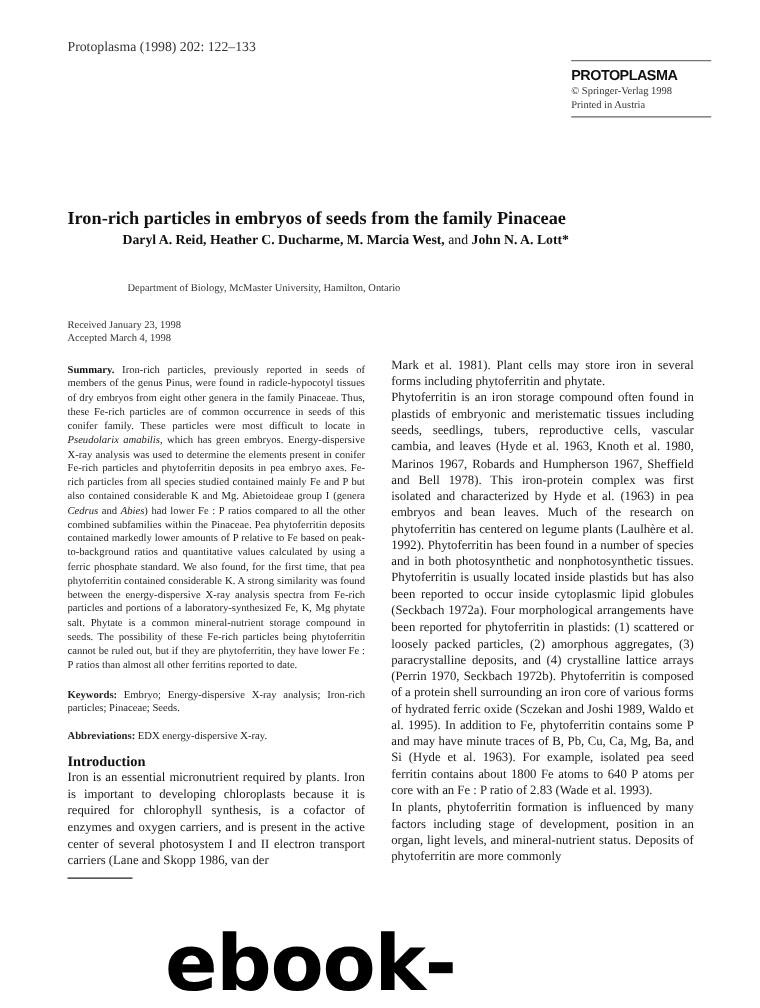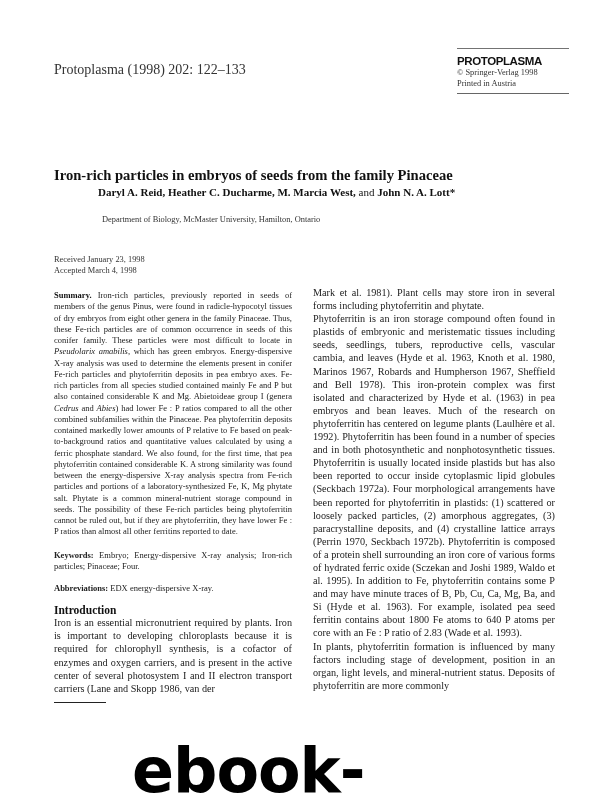--- a/index.html
+++ b/index.html
@@ -1,25 +1,25 @@
 <!DOCTYPE html>
 <html><head>
 <meta charset="utf-8">
 <style>
   html, body { margin: 0; padding: 0; background: #ffffff; }
   body { width: 608px; height: 806px; position: relative; overflow: hidden; color: #1a1a1a; font-family: "Liberation Serif", serif; }
   .abs { position: absolute; }
-  .citation { left: 54px; top: 62px; font-size: 14px; color: #333; }
+  .citation { left: 54px; top: 32px; font-size: 11px; color: #333; }
   .journal-box { left: 457px; top: 48px; width: 112px; border-top: 1px solid #737373; border-bottom: 1px solid #666; padding: 3px 0 4px 0; }
   .journal-name { font-family: "Liberation Sans", sans-serif; font-weight: bold; font-size: 11.5px; letter-spacing: -0.4px; color: #111; margin-top: 3px; }
   .journal-line { font-size: 8.4px; color: #333; line-height: 11px; }
   .title { left: 54px; top: 167px; font-size: 14.6px; font-weight: bold; color: #111; }
   .authors { left: 54px; top: 186px; font-size: 11px; color: #111; margin-left: 44px; }
   .authors b { font-weight: bold; }
-  .affil { left: 54px; top: 215px; font-size: 8.4px; color: #333; padding-left: 48px; }
+  .affil { left: 54px; top: 226px; font-size: 8.4px; color: #333; padding-left: 48px; }
   .dates { left: 54px; top: 254px; font-size: 8.4px; color: #333; line-height: 11.4px; }
   .col-left { left: 54px; top: 290px; width: 238px; }
   .col-right { left: 313px; top: 286px; width: 242px; }
   .summary { font-size: 8.5px; line-height: 11.25px; text-align: justify; color: #222; }
   .summary b { color: #111; }
   .kw { font-size: 8.5px; line-height: 11.25px; text-align: justify; margin-top: 12px; color: #222; }
   .abbr { font-size: 8.5px; line-height: 11.25px; margin-top: 11px; color: #222; }
   .section-head { font-size: 11.5px; font-weight: bold; margin-top: 10px; color: #111; }
   .body-text { font-size: 10.2px; line-height: 13.1px; text-align: justify; color: #1a1a1a; }
   .footnote-rule { width: 52px; border-top: 1px solid #222; margin-top: 7px; }
@@ -47,21 +47,21 @@
 <div class="abs affil">Department of Biology, McMaster University, Hamilton, Ontario</div>
 
 <div class="abs dates">
   <div>Received January 23, 1998</div>
   <div>Accepted March 4, 1998</div>
 </div>
 
 <div class="abs col-left">
   <p class="summary"><b>Summary.</b><span> Iron-rich particles, previously reported in seeds of members of the genus Pinus, were found in radicle-hypocotyl tissues of dry embryos from eight other genera in the family Pinaceae. Thus, these Fe-rich particles are of common occurrence in seeds of this conifer family. These particles were most difficult to locate in </span><i>Pseudolarix amabilis</i><span>, which has green embryos. Energy-dispersive X-ray analysis was used to determine the elements present in conifer Fe-rich particles and phytoferritin deposits in pea embryo axes. Fe-rich particles from all species studied contained mainly Fe and P but also contained considerable K and Mg. Abietoideae group I (genera </span><i>Cedrus</i><span> and </span><i>Abies</i><span>) had lower Fe : P ratios compared to all the other combined subfamilies within the Pinaceae. Pea phytoferritin deposits contained markedly lower amounts of P relative to Fe based on peak-to-background ratios and quantitative values calculated by using a ferric phosphate standard. We also found, for the first time, that pea phytoferritin contained considerable K. A strong similarity was found between the energy-dispersive X-ray analysis spectra from Fe-rich particles and portions of a laboratory-synthesized Fe, K, Mg phytate salt. Phytate is a common mineral-nutrient storage compound in seeds. The possibility of these Fe-rich particles being phytoferritin cannot be ruled out, but if they are phytoferritin, they have lower Fe : P ratios than almost all other ferritins reported to date.</span></p>
 
-  <p class="kw"><b>Keywords:</b><span> Embryo; Energy-dispersive X-ray analysis; Iron-rich particles; Pinaceae; Four.</span></p>
+  <p class="kw"><b>Keywords:</b><span> Embryo; Energy-dispersive X-ray analysis; Iron-rich particles; Pinaceae; Seeds.</span></p>
 
   <p class="abbr"><b>Abbreviations:</b><span> EDX energy-dispersive X-ray.</span></p>
 
   <div class="section-head">Introduction</div>
   <p class="body-text">Iron is an essential micronutrient required by plants. Iron is important to developing chloroplasts because it is required for chlorophyll synthesis, is a cofactor of enzymes and oxygen carriers, and is present in the active center of several photosystem I and II electron transport carriers (Lane and Skopp 1986, van der</p>
 
   <div class="footnote-rule"></div>
 </div>
 
 <div class="abs col-right">

